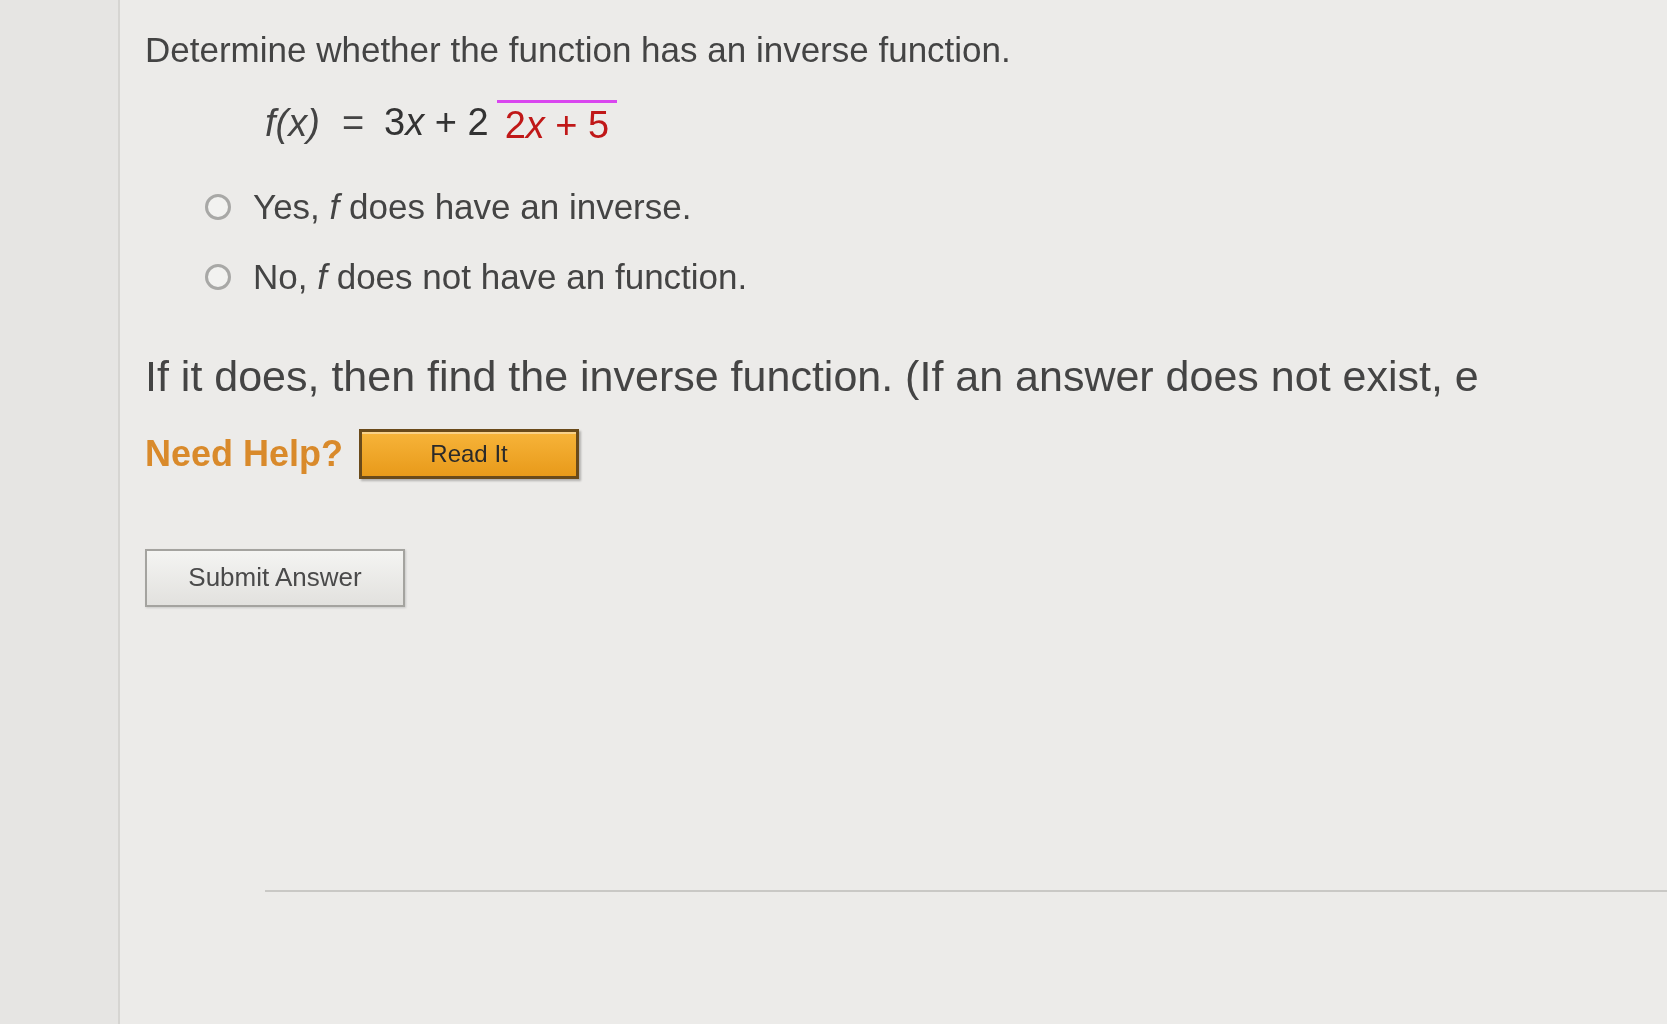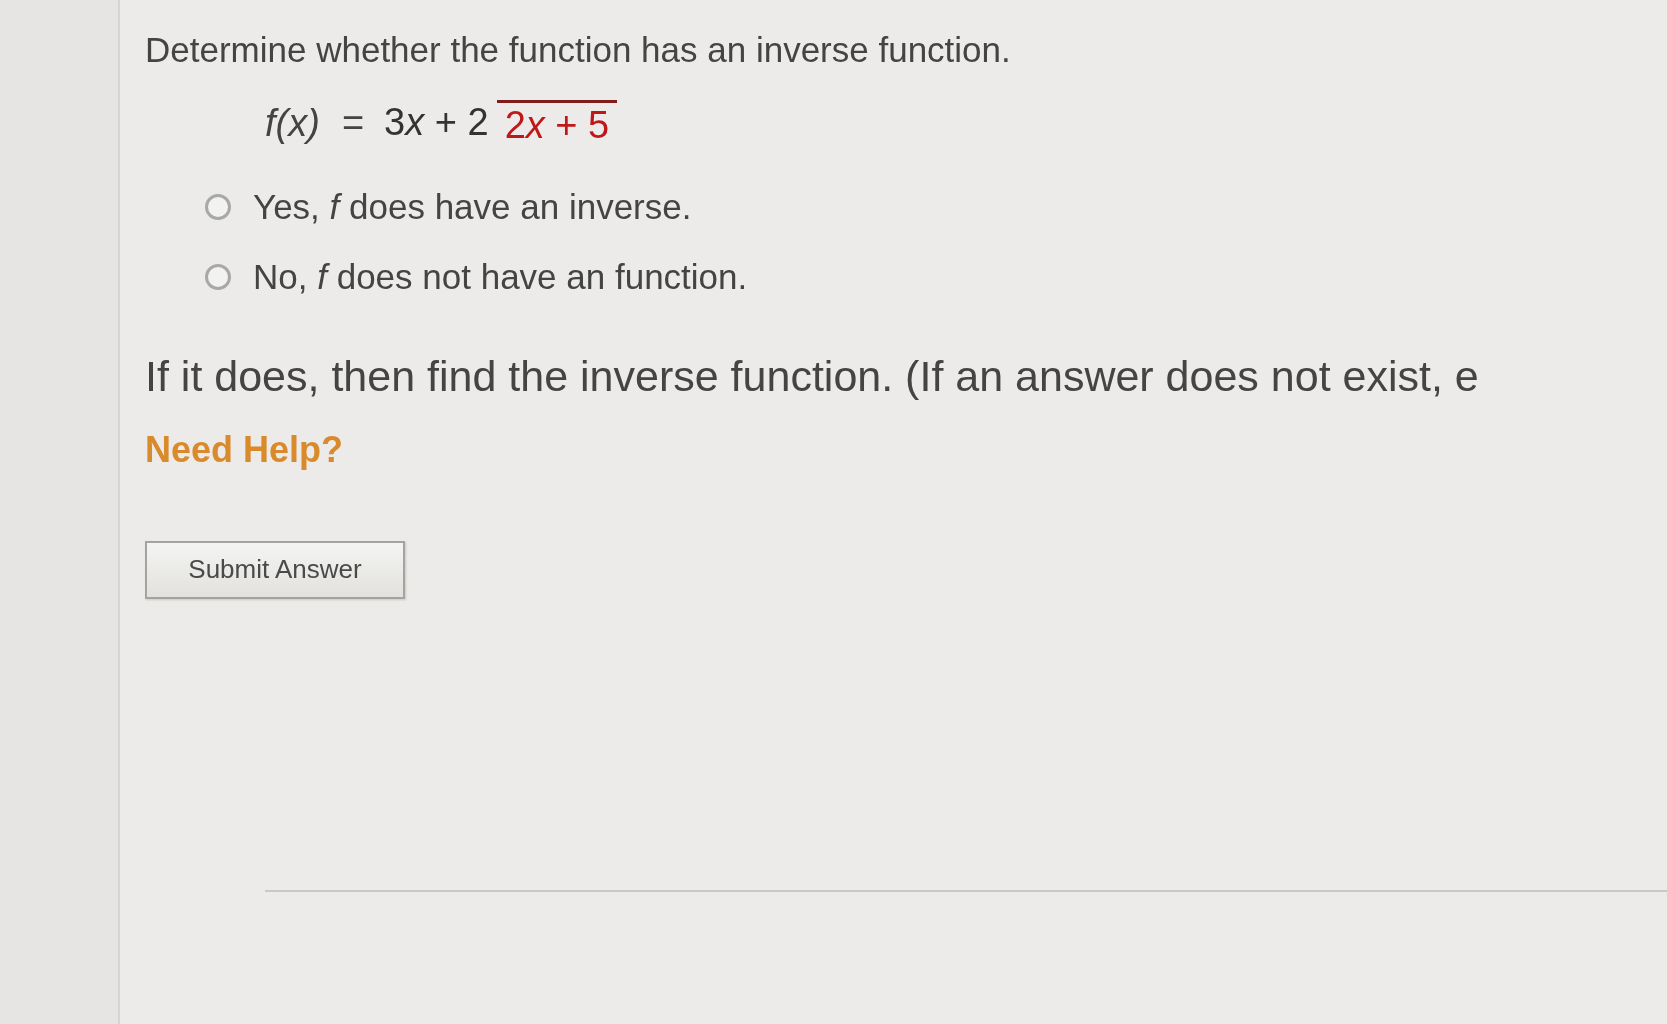--- a/index.html
+++ b/index.html
@@ -51,21 +51,21 @@
   .eq { font-size: 38px; margin: 0 12px; }
   .frac {
     display: inline-flex;
     flex-direction: row;
     align-items: center;
     font-size: 38px;
     line-height: 1.1;
   }
   .frac .num { padding: 0 8px 2px 8px; }
   .frac .den {
-    border-top: 3px solid #7f1d1d;
+    border-top: 3px solid #d946ef;
     padding: 2px 8px 0 8px;
     color: #c01818;
   }
   .x-it { font-style: italic; color: #333; }
   .options { margin-left: 60px; margin-bottom: 55px; }
   .option-row {
     display: flex;
     align-items: center;
     margin-bottom: 30px;
     font-size: 35px;
@@ -186,20 +186,23 @@
           <span>No, </span><span class="ital">f</span><span> does not have an function.</span>
         </div>
       </div>
     </div>
 
     <div class="prompt2">If it does, then find the inverse function. (If an answer does not exist, e</div>
 
 
     <div class="help-row">
       <span class="need-help">Need Help?</span>
+      <div class="read-it">
+        <span>Read It</span>
+      </div>
     </div>
 
     <div class="divider" style="top:860px"></div>
 
     <div class="submit-row">
       <div class="submit-btn">
         <span>Submit Answer</span>
       </div>
     </div>
 

